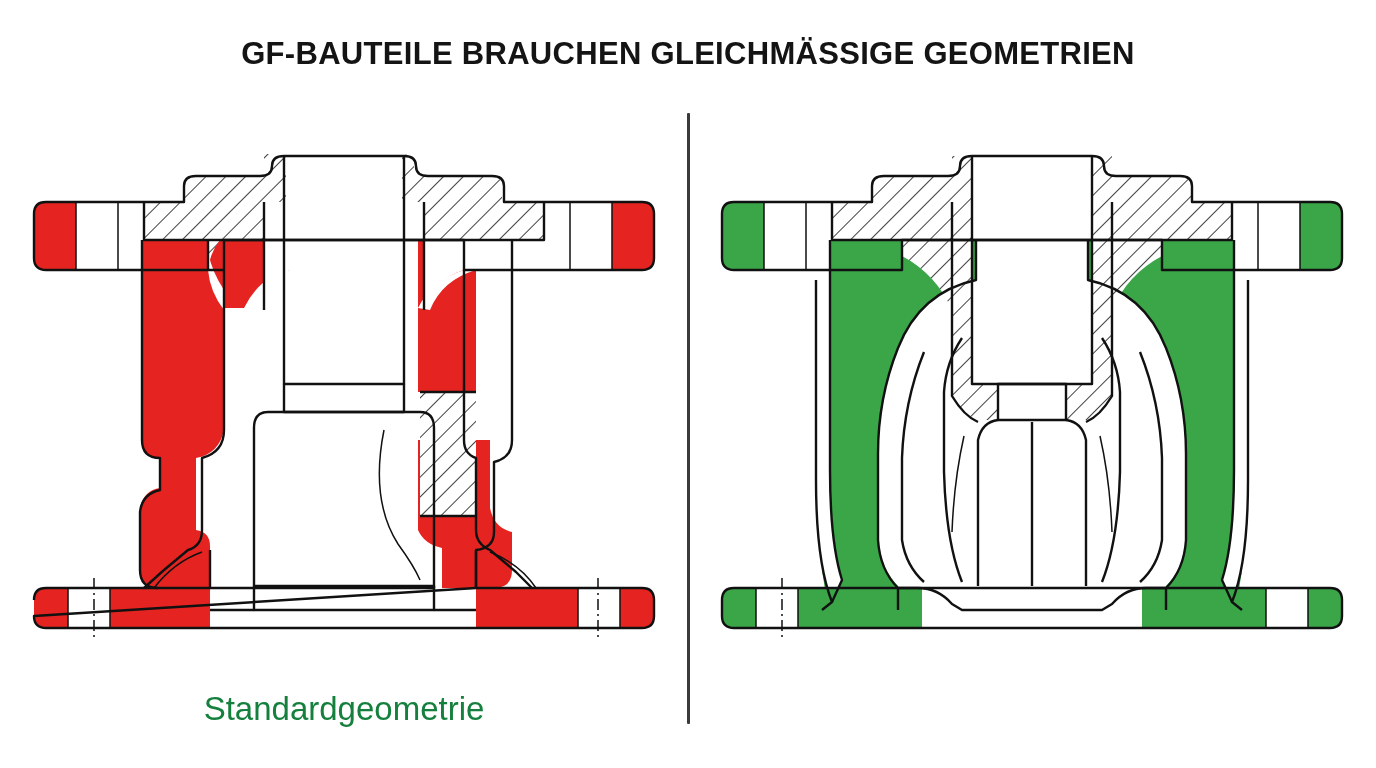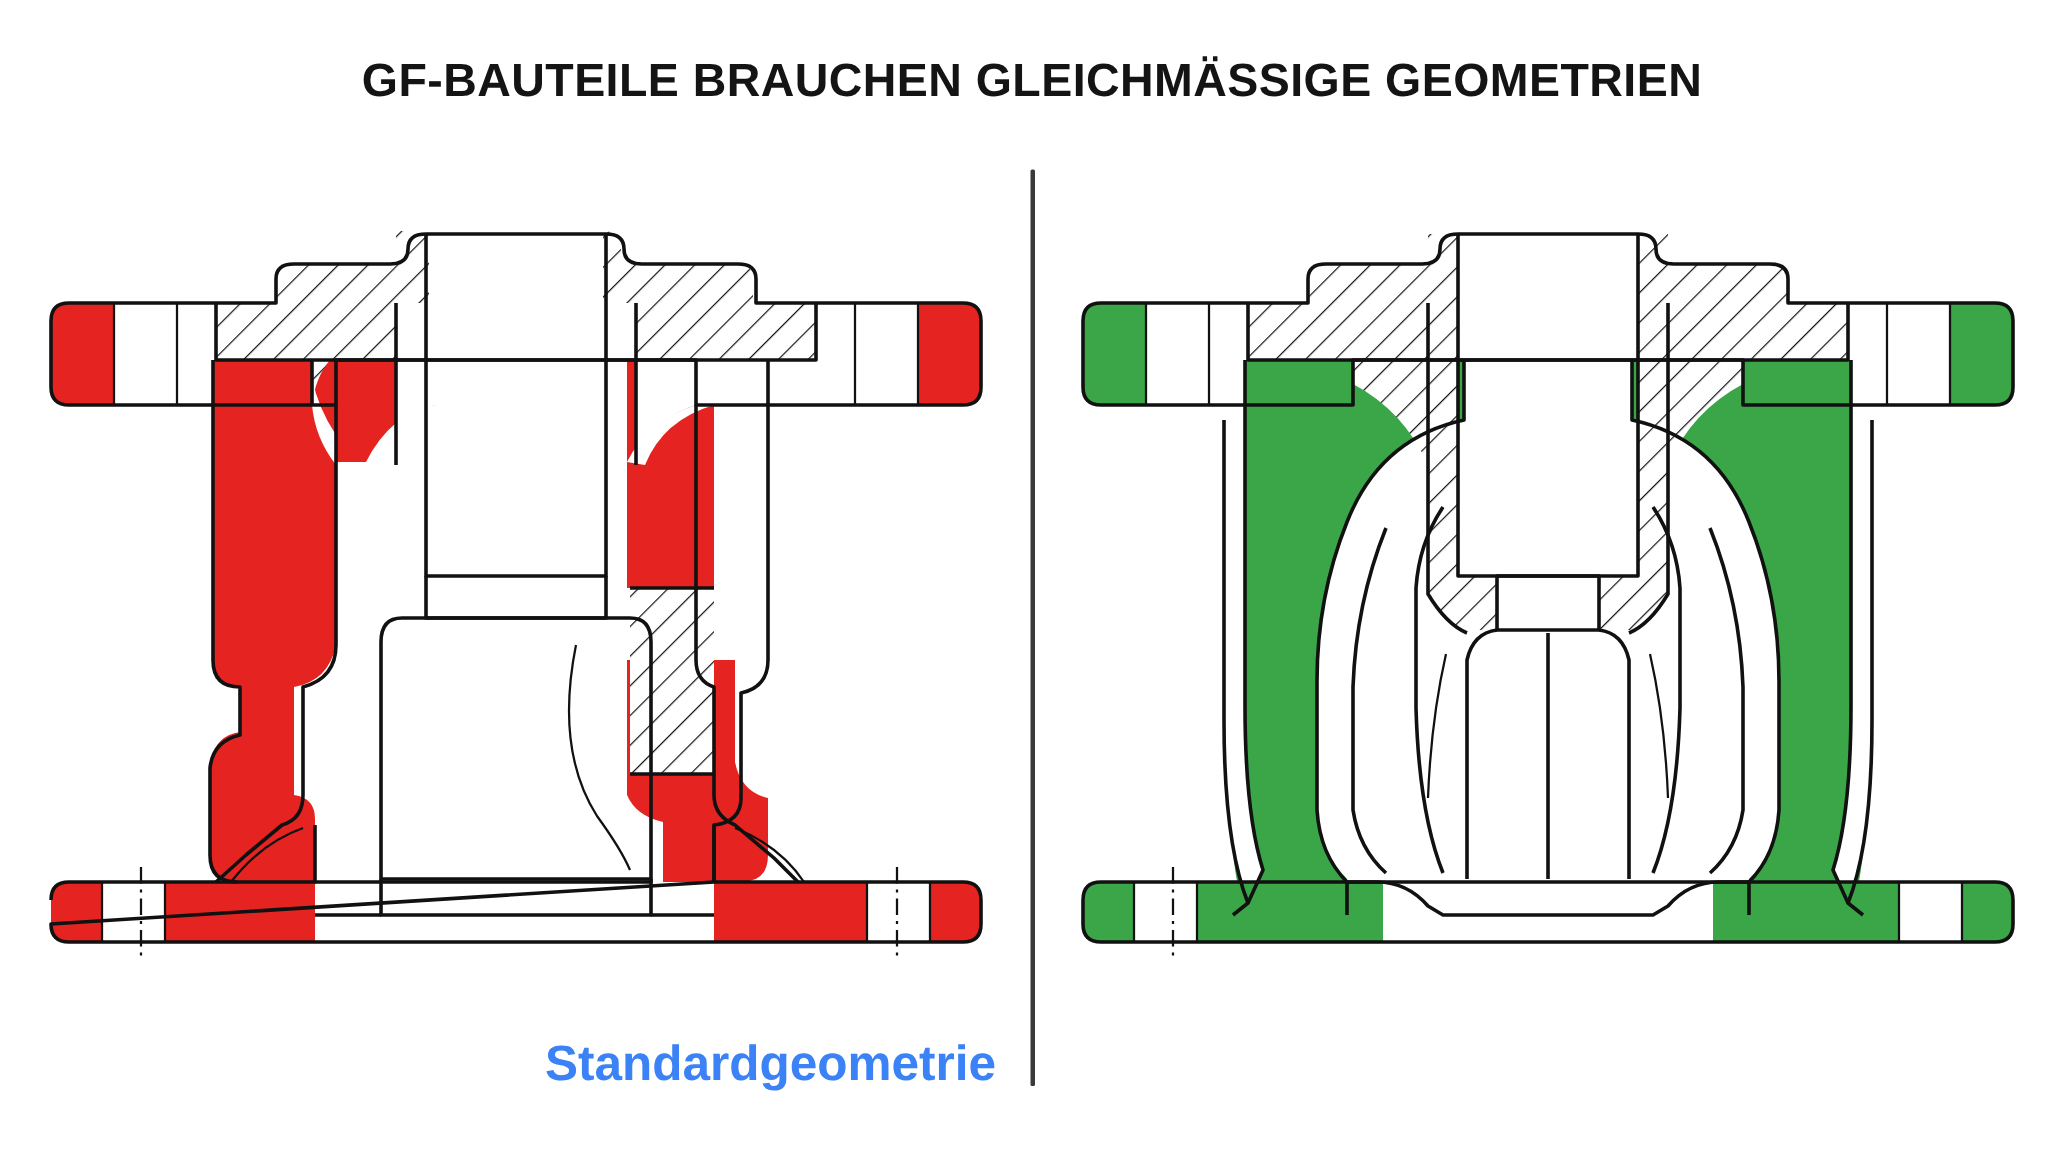--- a/index.html
+++ b/index.html
@@ -54,24 +54,24 @@
     position: absolute;
     left: 0;
     top: 0;
     width: 640px;
     height: 500px;
   }
   .caption {
     position: absolute;
     top: 550px;
     width: 640px;
-    text-align: right;
+    text-align: center;
     font-size: 33px;
-    font-weight: 700;
-    color: #3b82f6;
+    font-weight: 400;
+    color: #15803d;
     white-space: nowrap;
   }
   .caption-left  { left: 24px; }
   .caption-right { left: 712px; }
 </style>
 </head>
 <body>
 
 <div class="page">
 

